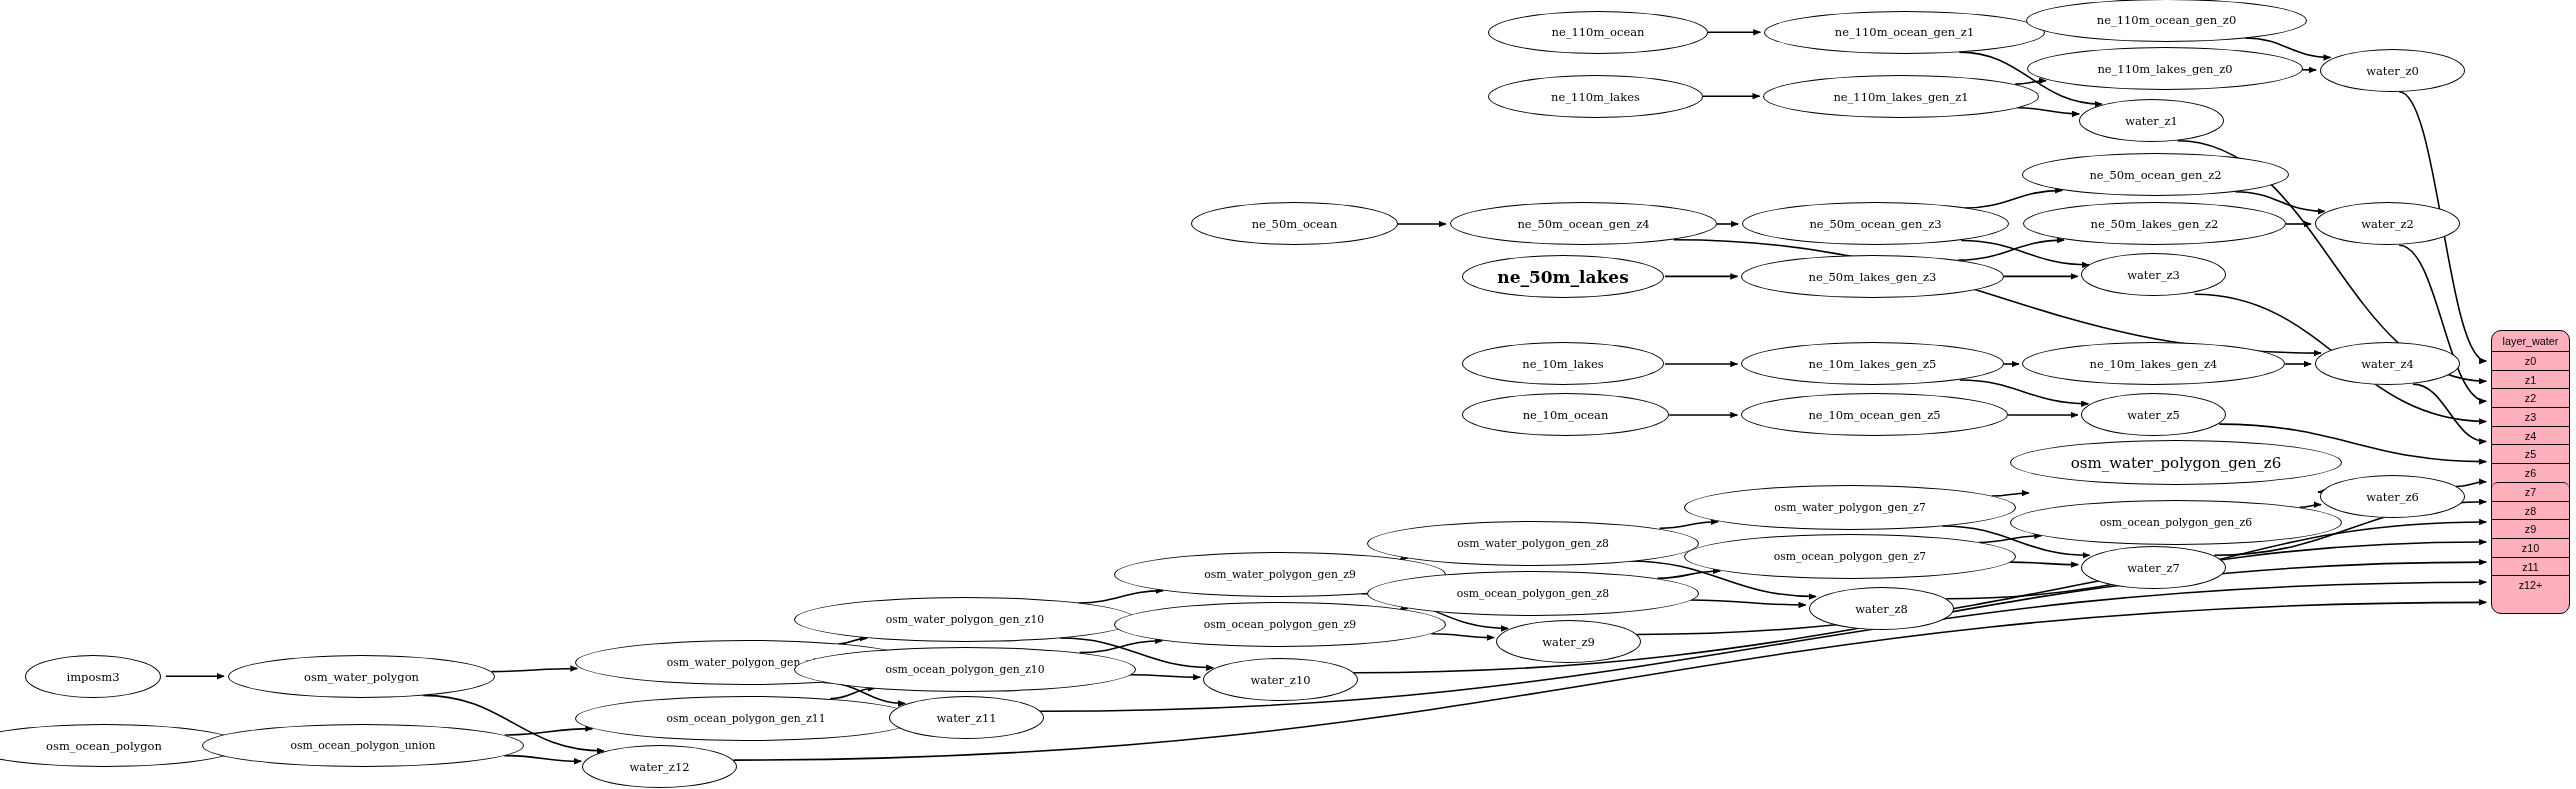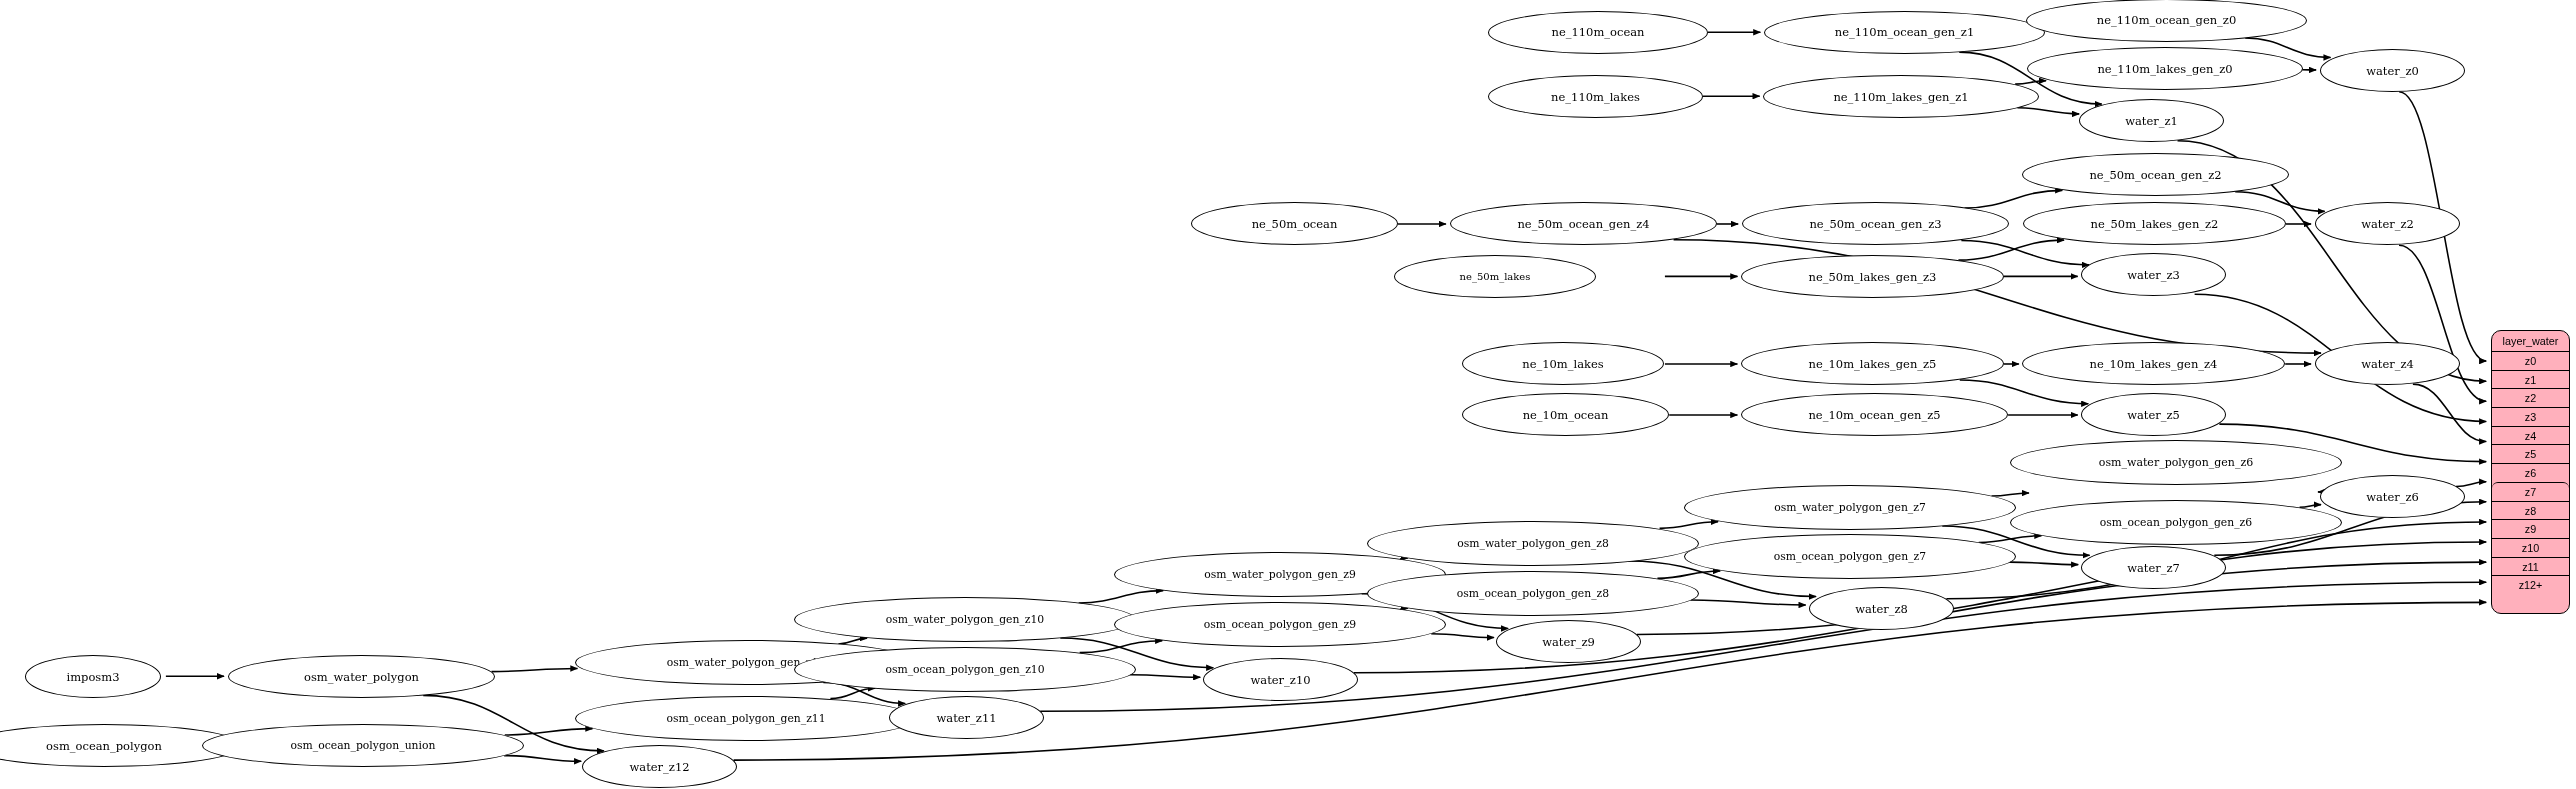--- a/index.html
+++ b/index.html
@@ -129,21 +129,21 @@
       </div>
       <div class="node" style="left: 1742px; top: 202px; width: 267px; height: 43px; font-size: 11.5px;">
         <span>ne_50m_ocean_gen_z3</span>
       </div>
       <div class="node" style="left: 2022px; top: 153px; width: 267px; height: 43px; font-size: 11.5px;">
         <span>ne_50m_ocean_gen_z2</span>
       </div>
       <div class="node" style="left: 2315px; top: 202px; width: 145px; height: 43px; font-size: 11.5px;">
         <span>water_z2</span>
       </div>
-      <div class="node" style="left: 1394px; top: 255px; width: 202px; height: 43px; font-size: 10px;">
+      <div class="node" style="left: 1462px; top: 255px; width: 202px; height: 43px; font-size: 17px; font-weight: bold;">
         <span>ne_50m_lakes</span>
       </div>
       <div class="node" style="left: 1741px; top: 255px; width: 263px; height: 43px; font-size: 11.5px; text-align: center;">
         <span>ne_50m_lakes_gen_z3</span>
       </div>
       <div class="node" style="left: 2023px; top: 202px; width: 263px; height: 43px; font-size: 11.5px;">
         <span>ne_50m_lakes_gen_z2</span>
       </div>
       <div class="node" style="left: 2081px; top: 253px; width: 145px; height: 43px; font-size: 11.5px;">
         <span>water_z3</span>
@@ -162,21 +162,21 @@
       </div>
       <div class="node" style="left: 1462px; top: 393px; width: 207px; height: 43px; font-size: 11.5px;">
         <span>ne_10m_ocean</span>
       </div>
       <div class="node" style="left: 1741px; top: 393px; width: 267px; height: 43px; font-size: 11.5px;">
         <span>ne_10m_ocean_gen_z5</span>
       </div>
       <div class="node" style="left: 2081px; top: 393px; width: 145px; height: 43px; font-size: 11.5px;">
         <span>water_z5</span>
       </div>
-      <div class="node" style="left: 2010px; top: 440px; width: 332px; height: 45px; font-size: 11px;">
+      <div class="node" style="left: 2010px; top: 440px; width: 332px; height: 45px; font-size: 15px;">
         <span>osm_water_polygon_gen_z6</span>
       </div>
       <div class="node" style="left: 1684px; top: 485px; width: 332px; height: 45px; font-size: 10.8px;">
         <span>osm_water_polygon_gen_z7</span>
       </div>
       <div class="node" style="left: 2320px; top: 475px; width: 145px; height: 43px; font-size: 11.5px;">
         <span>water_z6</span>
       </div>
       <div class="node" style="left: 2010px; top: 500px; width: 332px; height: 45px; font-size: 10.8px;">
         <span>osm_ocean_polygon_gen_z6</span>

